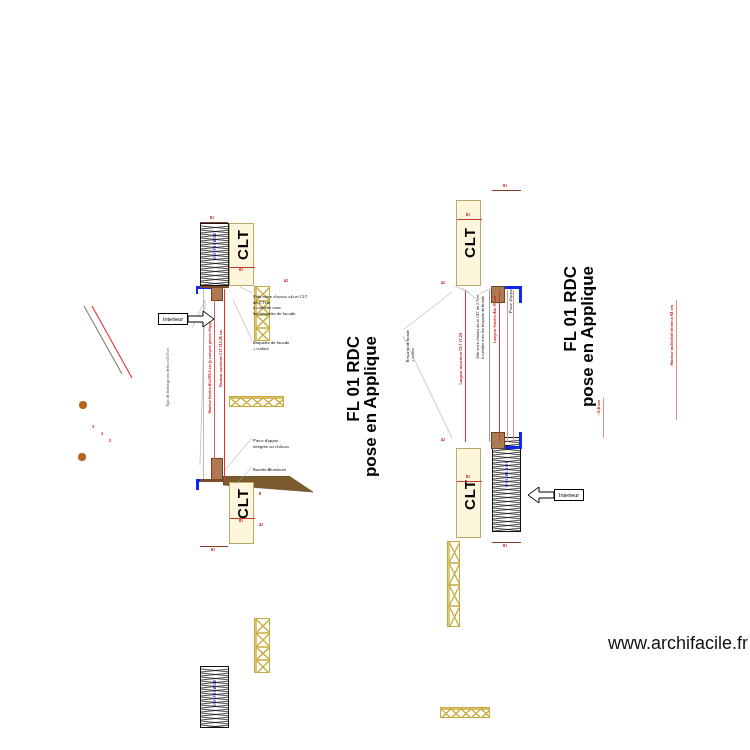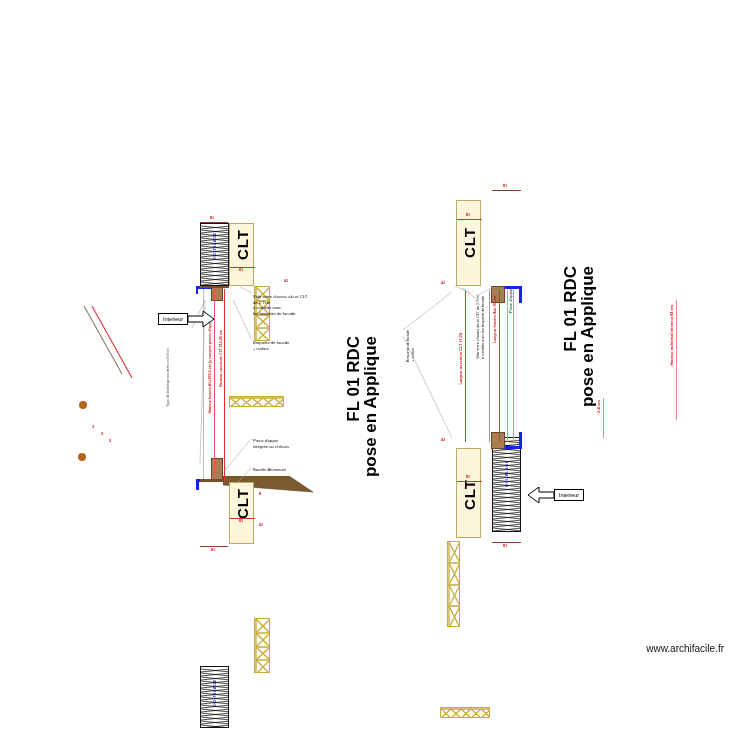--- a/index.html
+++ b/index.html
@@ -67,22 +67,22 @@
     white-space:nowrap;
   }
 
   
   .int-box{
     border:1px solid #000;background:#fff;
     font-size:5.5px;padding:2px 4px;color:#000;white-space:nowrap;
   }
 
   .brand{
-    position:absolute;right:26px;bottom:96px;
-    font-size:10px;color:#111;
+    position:absolute;right:2px;bottom:96px;
+    font-size:18px;color:#111;
   }
   .dot{border-radius:50%;background:#b5651d;}
 </style>
 </head>
 <body>
 
 <div class="canvas">
 
   <div class="abs micro-red" style="left:210px;top:216px;">B1</div>
   <div class="abs dimline-thin" style="left:200px;top:222px;width:28px;height:1px;background:#8b3a2a;"></div>

